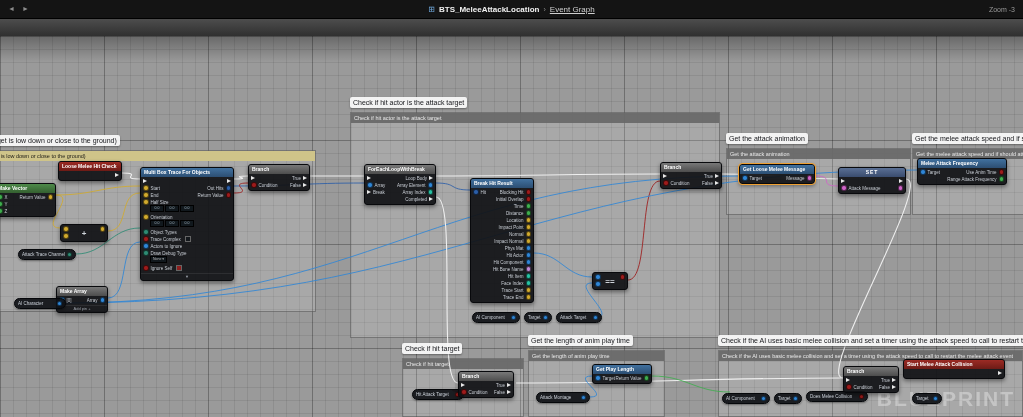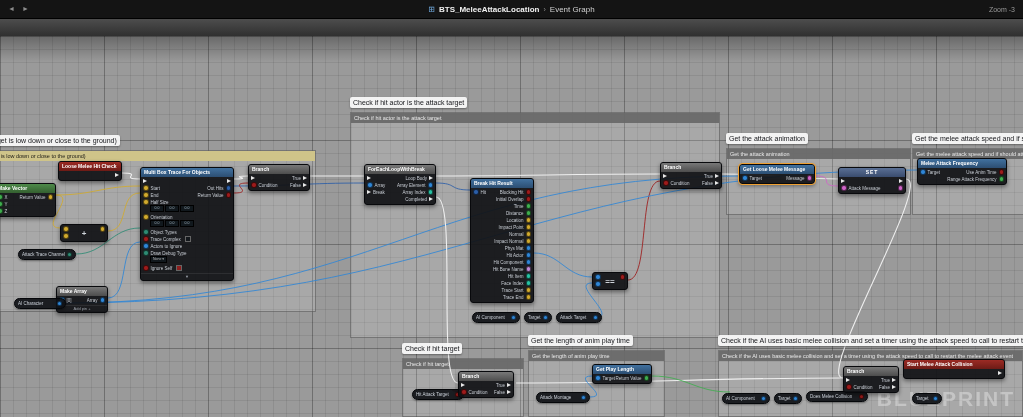--- a/index.html
+++ b/index.html
@@ -7,21 +7,21 @@
   .page{position:absolute;inset:0;width:1023px;height:417px;}
 
   
   .topbar{height:18px;background:#141414;display:flex;align-items:center;padding:0 8px;position:relative;border-bottom:1px solid #000;}
   .nav{display:flex;gap:7px;font-size:7px;color:#8d8d8d;}
   .navbtn{cursor:pointer;line-height:18px;}
   .crumb{position:absolute;left:50%;transform:translateX(-50%);display:flex;align-items:center;gap:4px;font-size:8px;white-space:nowrap;}
   .bpicon{color:#6fa8dc;font-size:8px;}
   .asset{color:#f2f2f2;font-weight:bold;}
   .sep{color:#8a8a8a;font-size:7px;}
-  .graphname{color:#cfcfcf;}
+  .graphname{color:#cfcfcf;text-decoration:underline;}
   .zoom{margin-left:auto;font-size:7px;color:#9a9a9a;}
   .toolbar{height:18px;background:linear-gradient(#4d4d4d,#2e2e2e);border-bottom:1px solid #1a1a1a;}
 
   
   .canvas{position:absolute;top:36px;left:0;width:1023px;height:381px;overflow:hidden;
     background-color:#9a9a9a;
     background-image:
       linear-gradient(rgba(0,0,0,0.22) 1px,transparent 1px),
       linear-gradient(90deg,rgba(0,0,0,0.22) 1px,transparent 1px),
       linear-gradient(rgba(0,0,0,0.08) 1px,transparent 1px),

